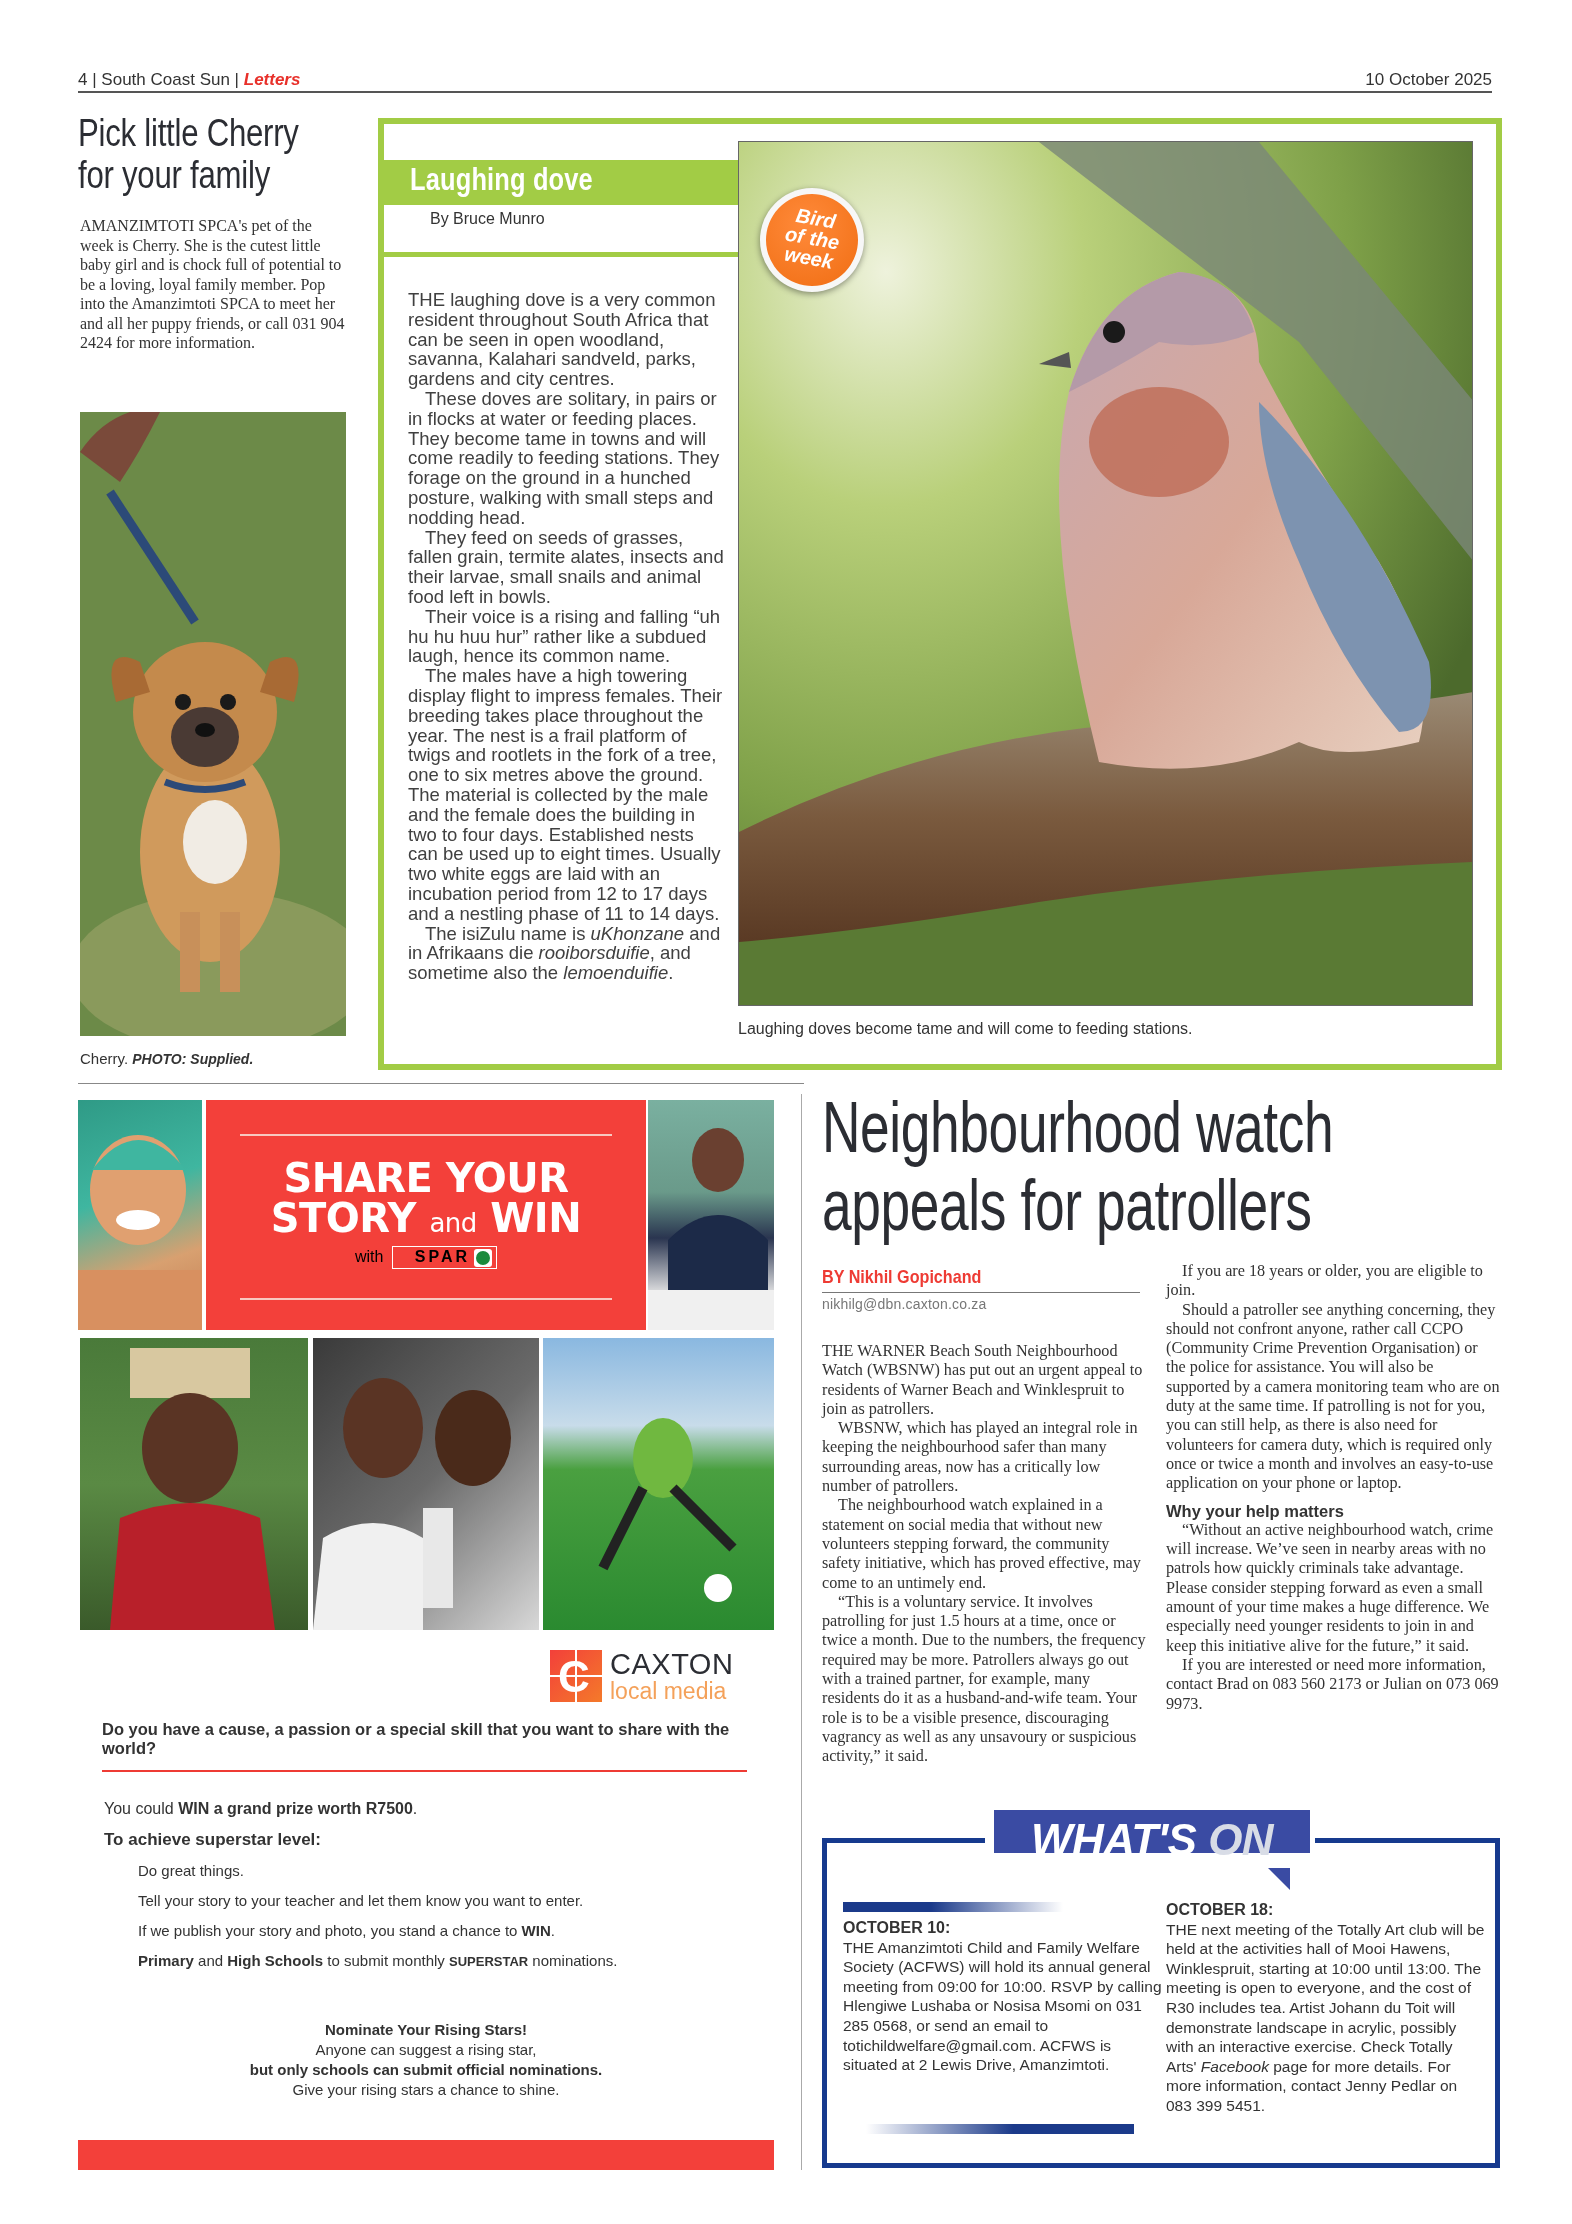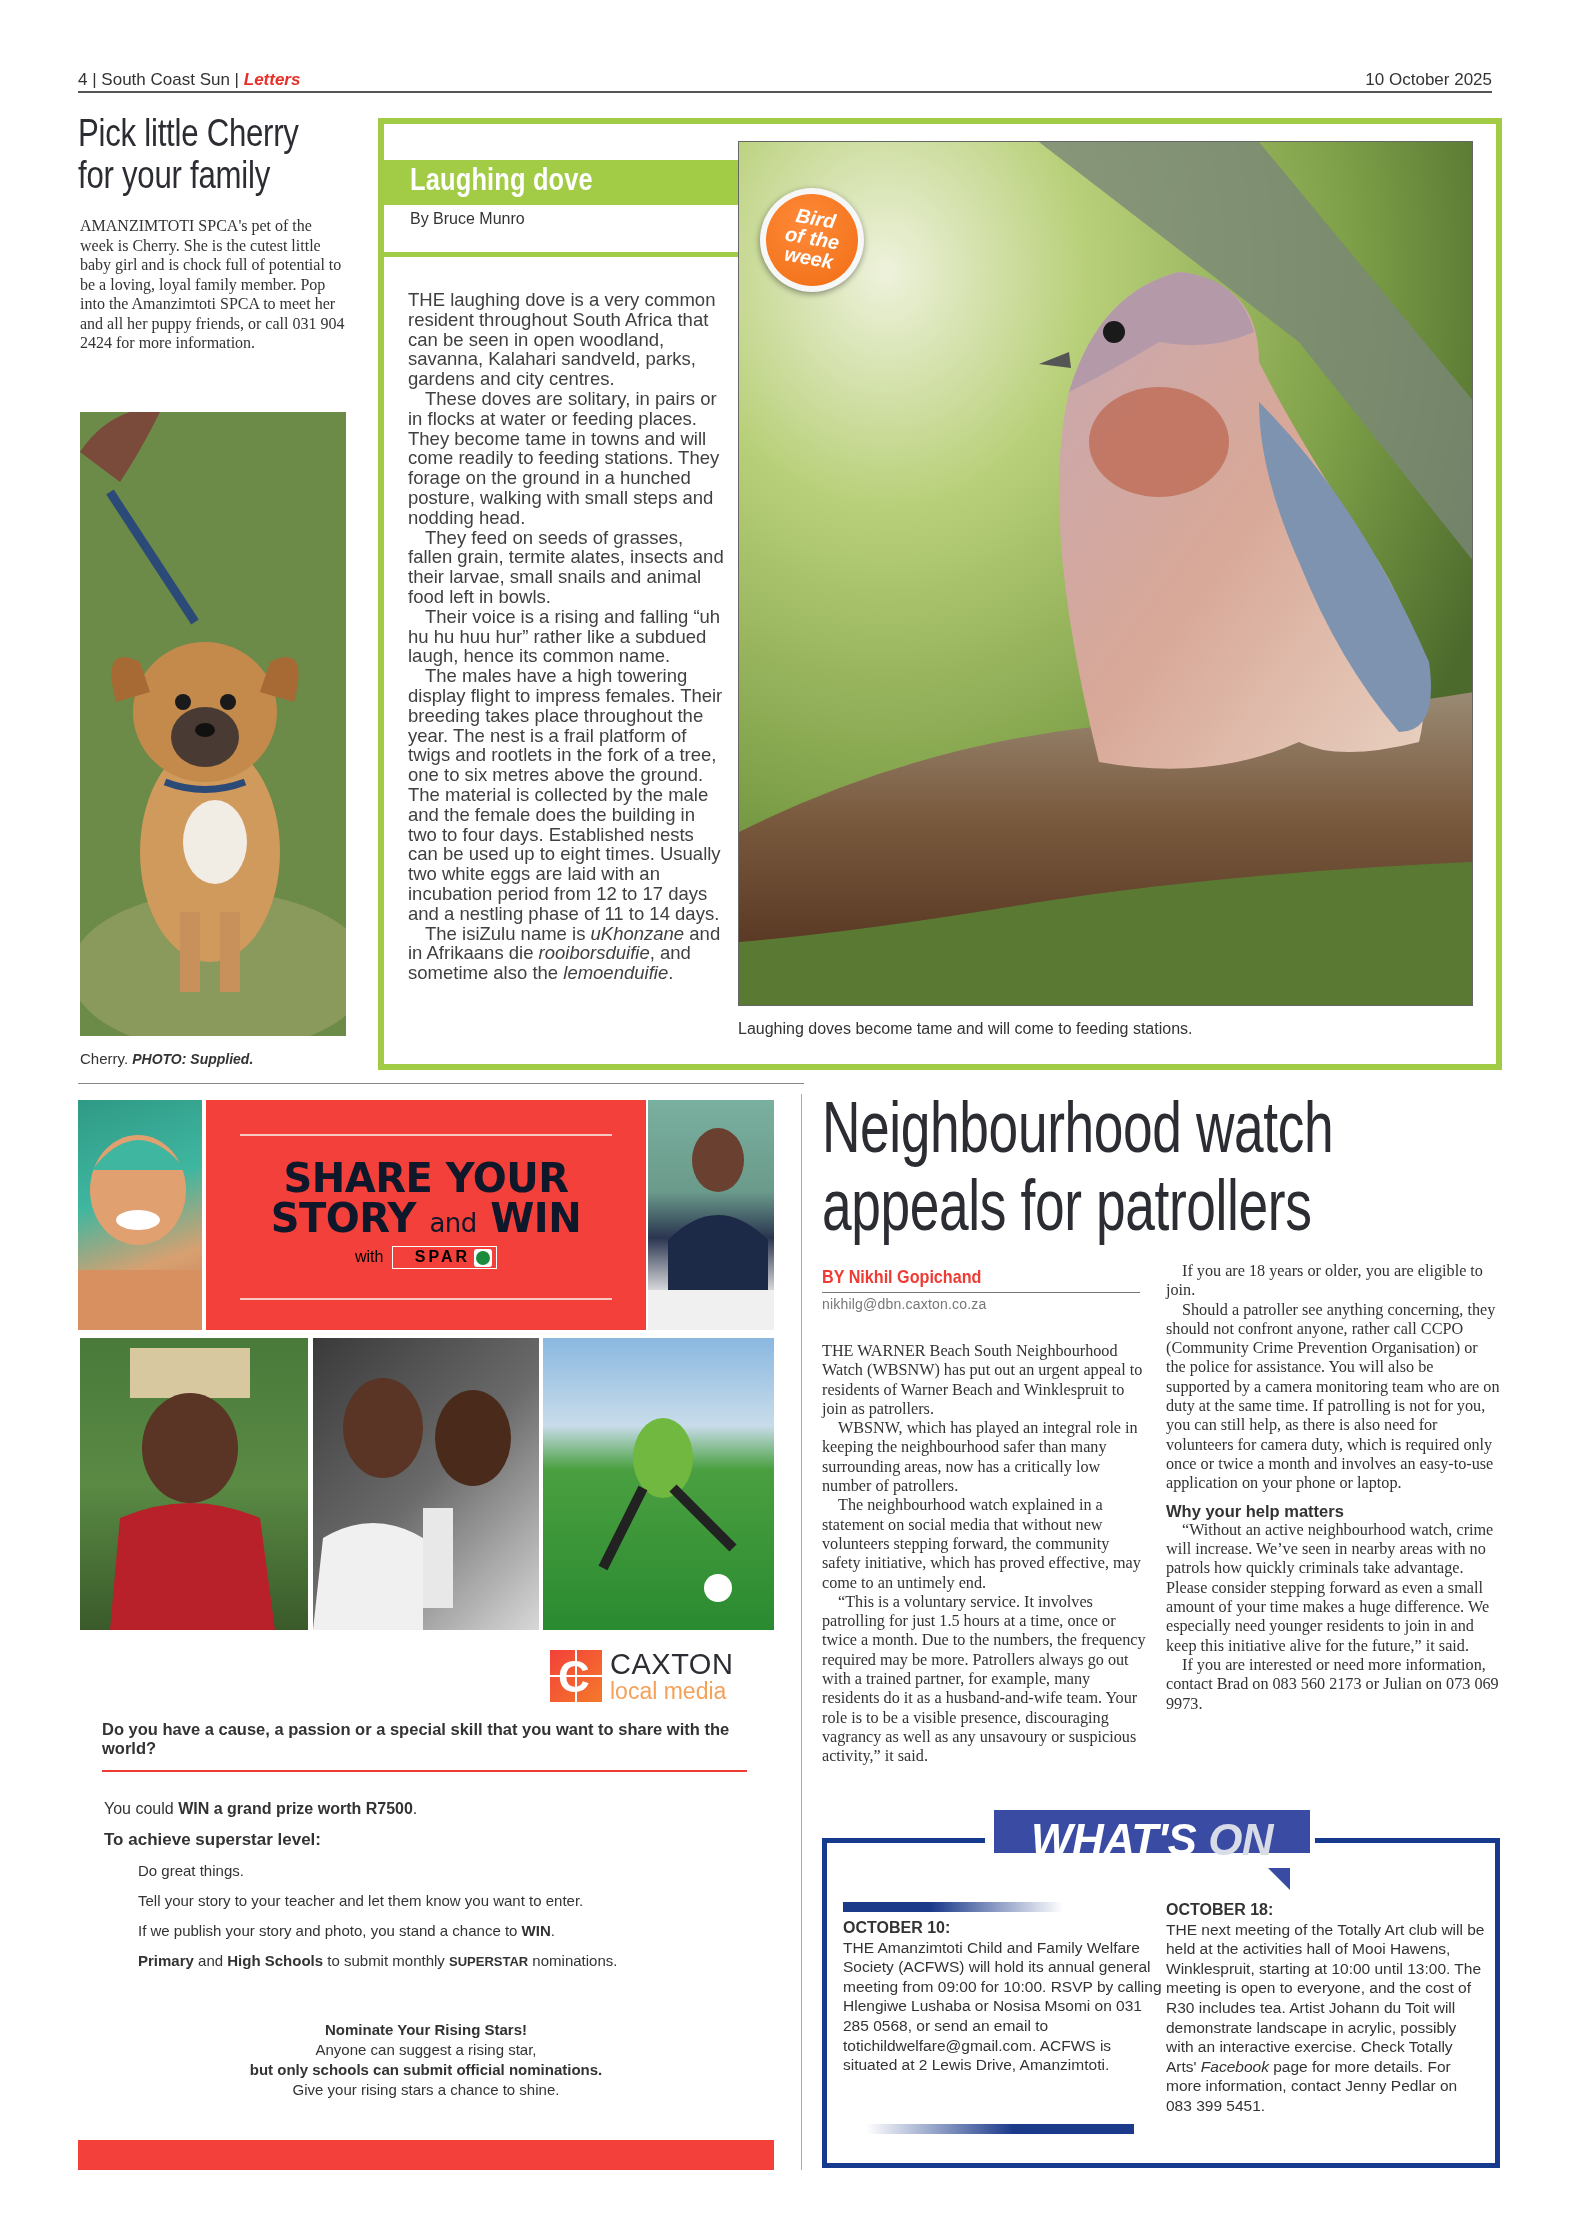--- a/index.html
+++ b/index.html
@@ -18,39 +18,39 @@
   .cherry-body { left: 80px; top: 216px; width: 265px; font-family: "Liberation Serif", serif; font-size: 16px; line-height: 19.5px; color: #333; }
   .cherry-photo { left: 80px; top: 412px; width: 266px; height: 624px; overflow: hidden; background: linear-gradient(180deg, #5d7a3e 0%, #6f8e4d 25%, #8aa566 45%, #a6b884 70%, #8c9b6a 100%); }
   .cherry-caption { left: 80px; top: 1050px; font-size: 15px; color: #333; }
   .cherry-caption .credit { font-weight: bold; font-style: italic; font-size: 14px; }
   .rule-under-caption { left: 78px; top: 1083px; width: 726px; height: 1px; background: #888; }
 
   
   .dove-box { left: 378px; top: 118px; width: 1124px; height: 952px; border: 6px solid #a2cc45; }
   .dove-title-band { left: 384px; top: 160px; width: 354px; height: 45px; background: #a2cc45; }
   .dove-title { left: 410px; top: 162px; font-size: 31px; font-weight: bold; color: #fff; transform: scaleX(0.82); transform-origin: left top; letter-spacing: 0.2px; }
-  .dove-byline { left: 410px; top: 210px; font-size: 16px; color: #333; }
+  .dove-byline { left: 430px; top: 210px; font-size: 16px; color: #333; }
   .dove-rule { left: 384px; top: 252px; width: 354px; height: 5px; background: #a2cc45; }
   .dove-body { left: 408px; top: 290px; width: 316px; font-size: 18.5px; line-height: 19.8px; color: #404040; }
   .dove-body p { text-indent: 17px; }
   .dove-body p:first-child { text-indent: 0; }
   .dove-photo { left: 738px; top: 141px; width: 735px; height: 865px; border: 1px solid #666; overflow: hidden;
      background: radial-gradient(ellipse at 15% 20%, #e6eccc 0%, #b8cf7a 25%, #86a94a 55%, #5d7d35 100%); }
   .dove-caption { left: 738px; top: 1020px; font-size: 16px; color: #333; }
 
   
   .badge { left: 760px; top: 188px; width: 104px; height: 104px; border-radius: 50%; background: #f7f7f7; box-shadow: 0 2px 6px rgba(0,0,0,0.4); transform: rotate(10deg); }
   .badge-inner { position: absolute; left: 6px; top: 6px; width: 92px; height: 92px; border-radius: 50%; background: radial-gradient(circle at 40% 35%, #ff8a3a, #f06d12); color: #fff; font-weight: bold; font-size: 20px; line-height: 20px; text-align: center; padding-top: 14px; font-style: italic; }
 
   
   .ad { left: 78px; top: 1100px; width: 696px; height: 1070px; }
   .ad-photo { position: absolute; overflow: hidden; }
   .ad-red { position: absolute; left: 128px; top: 0; width: 440px; height: 230px; background: #f3403a; }
   .ad-red .rule { position: absolute; left: 34px; width: 372px; height: 2px; background: #f8c8c0; }
-  .ad-red .headline { position: absolute; left: 0; width: 440px; text-align: center; top: 58px; color: #0f172a; font-weight: 900; font-size: 40px; line-height: 40px; font-family: "DejaVu Sans", sans-serif; letter-spacing: -0.5px; }
+  .ad-red .headline { position: absolute; left: 0; width: 440px; text-align: center; top: 58px; color: #ffffff; font-weight: 900; font-size: 40px; line-height: 40px; font-family: "DejaVu Sans", sans-serif; letter-spacing: -0.5px; }
   .ad-red .headline .small { font-weight: normal; font-size: 26px; }
   .ad-red .with-row { position: absolute; top: 146px; left: 0; width: 440px; text-align: center; color: #000000; font-size: 16px; }
   .spar-box { display: inline-block; vertical-align: middle; margin-left: 4px; border: 1px solid #fff; padding: 1px 4px 1px 22px; font-weight: bold; letter-spacing: 3px; font-size: 16px; position: relative; }
   .spar-tree { display: inline-block; width: 18px; height: 18px; background: #fff; border-radius: 3px; margin-left: 4px; vertical-align: middle; position: relative; }
   .spar-tree::after { content: ""; position: absolute; left: 2px; top: 2px; width: 14px; height: 14px; border-radius: 50%; background: #1b8a3c; }
 
   .ad-calling { position: absolute; left: 24px; top: 550px; font-weight: bold; font-size: 25px; line-height: 28px; color: #ee3b34; font-family: "DejaVu Sans", sans-serif; letter-spacing: -0.8px; }
   .ad-calling .n { font-weight: normal; }
   .ad-calling .green { color: #1b8a3c; }
   .caxton-logo { position: absolute; left: 472px; top: 550px; width: 200px; height: 56px; }

